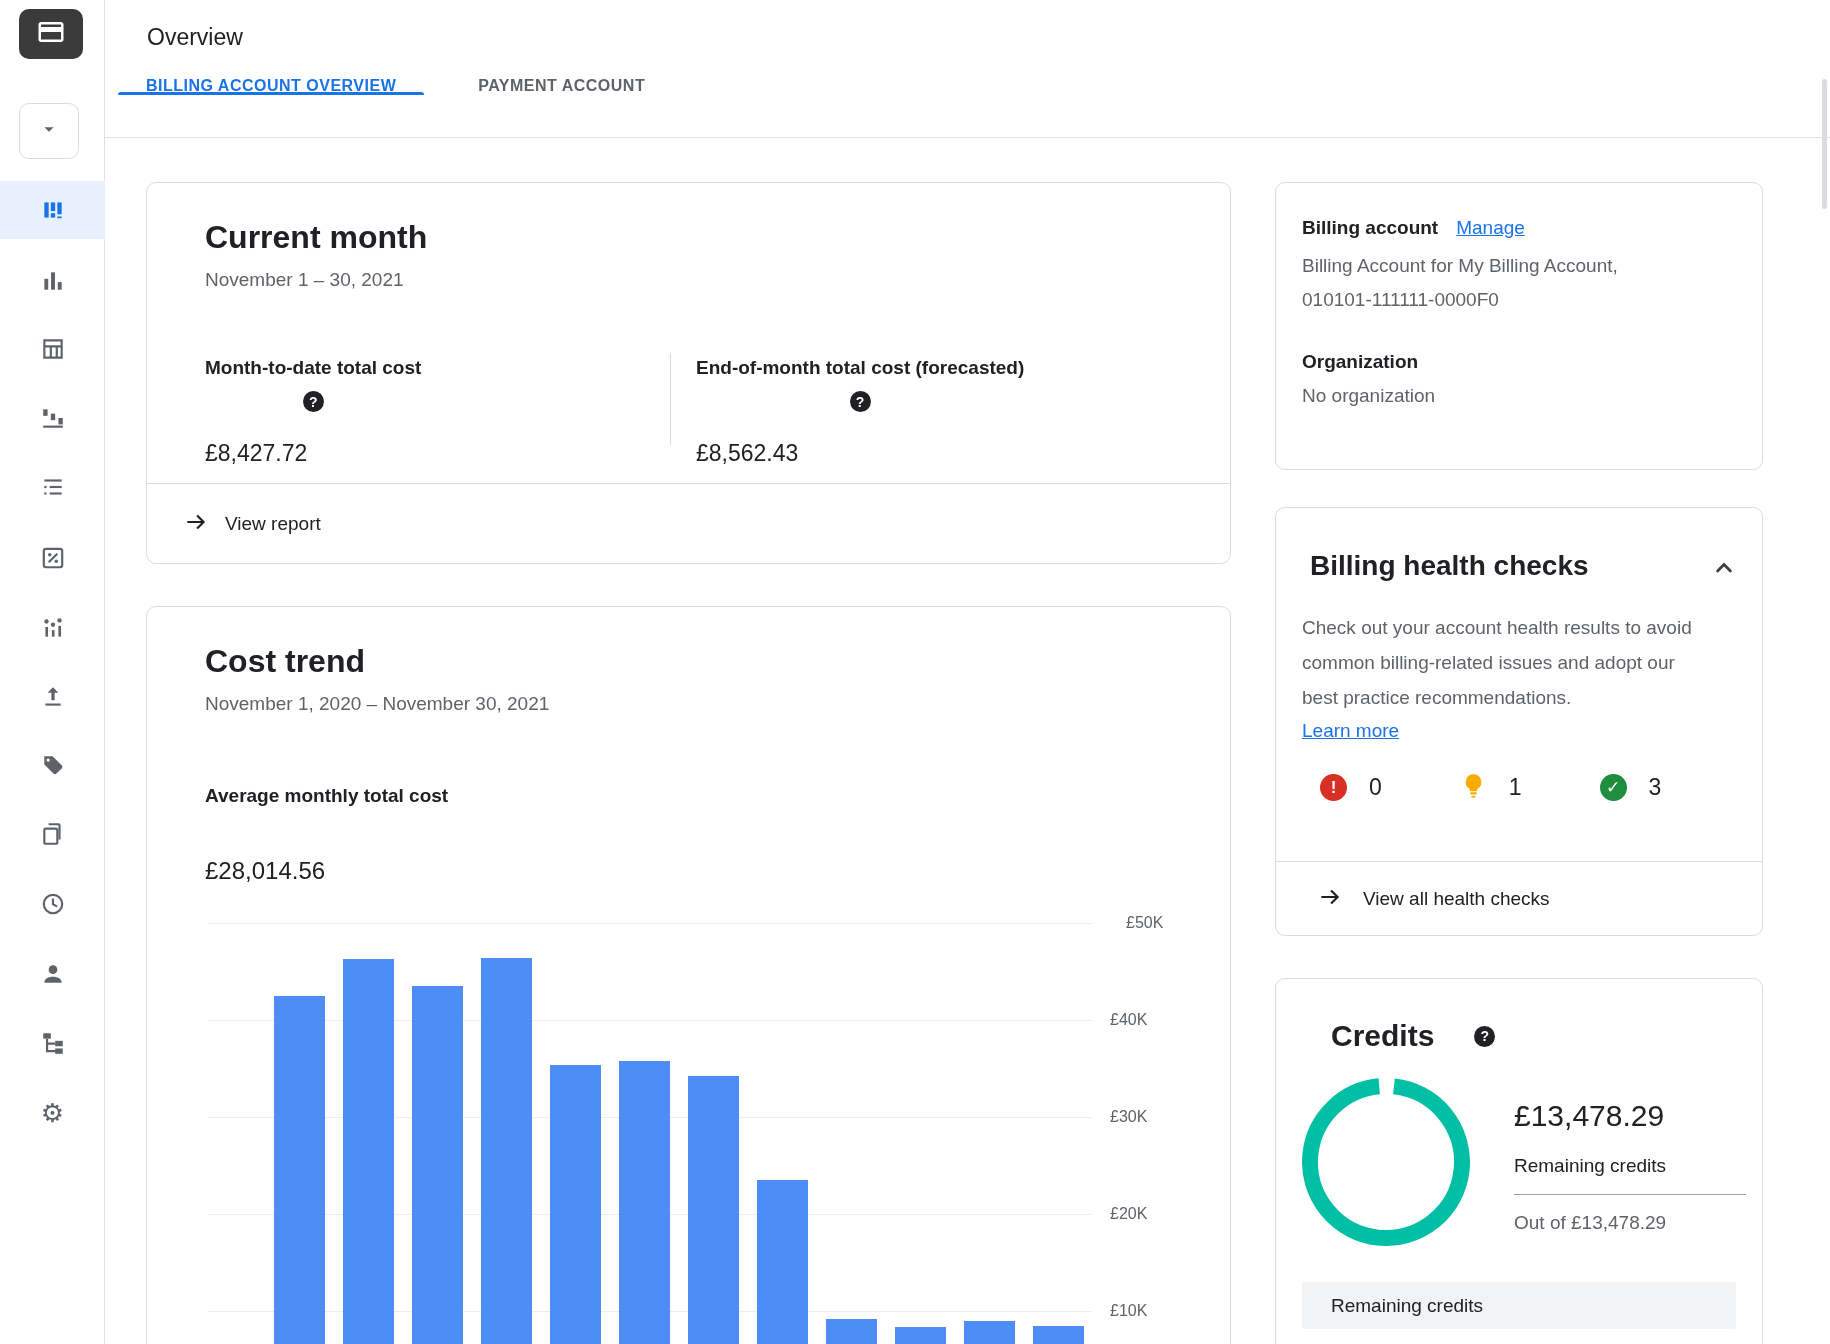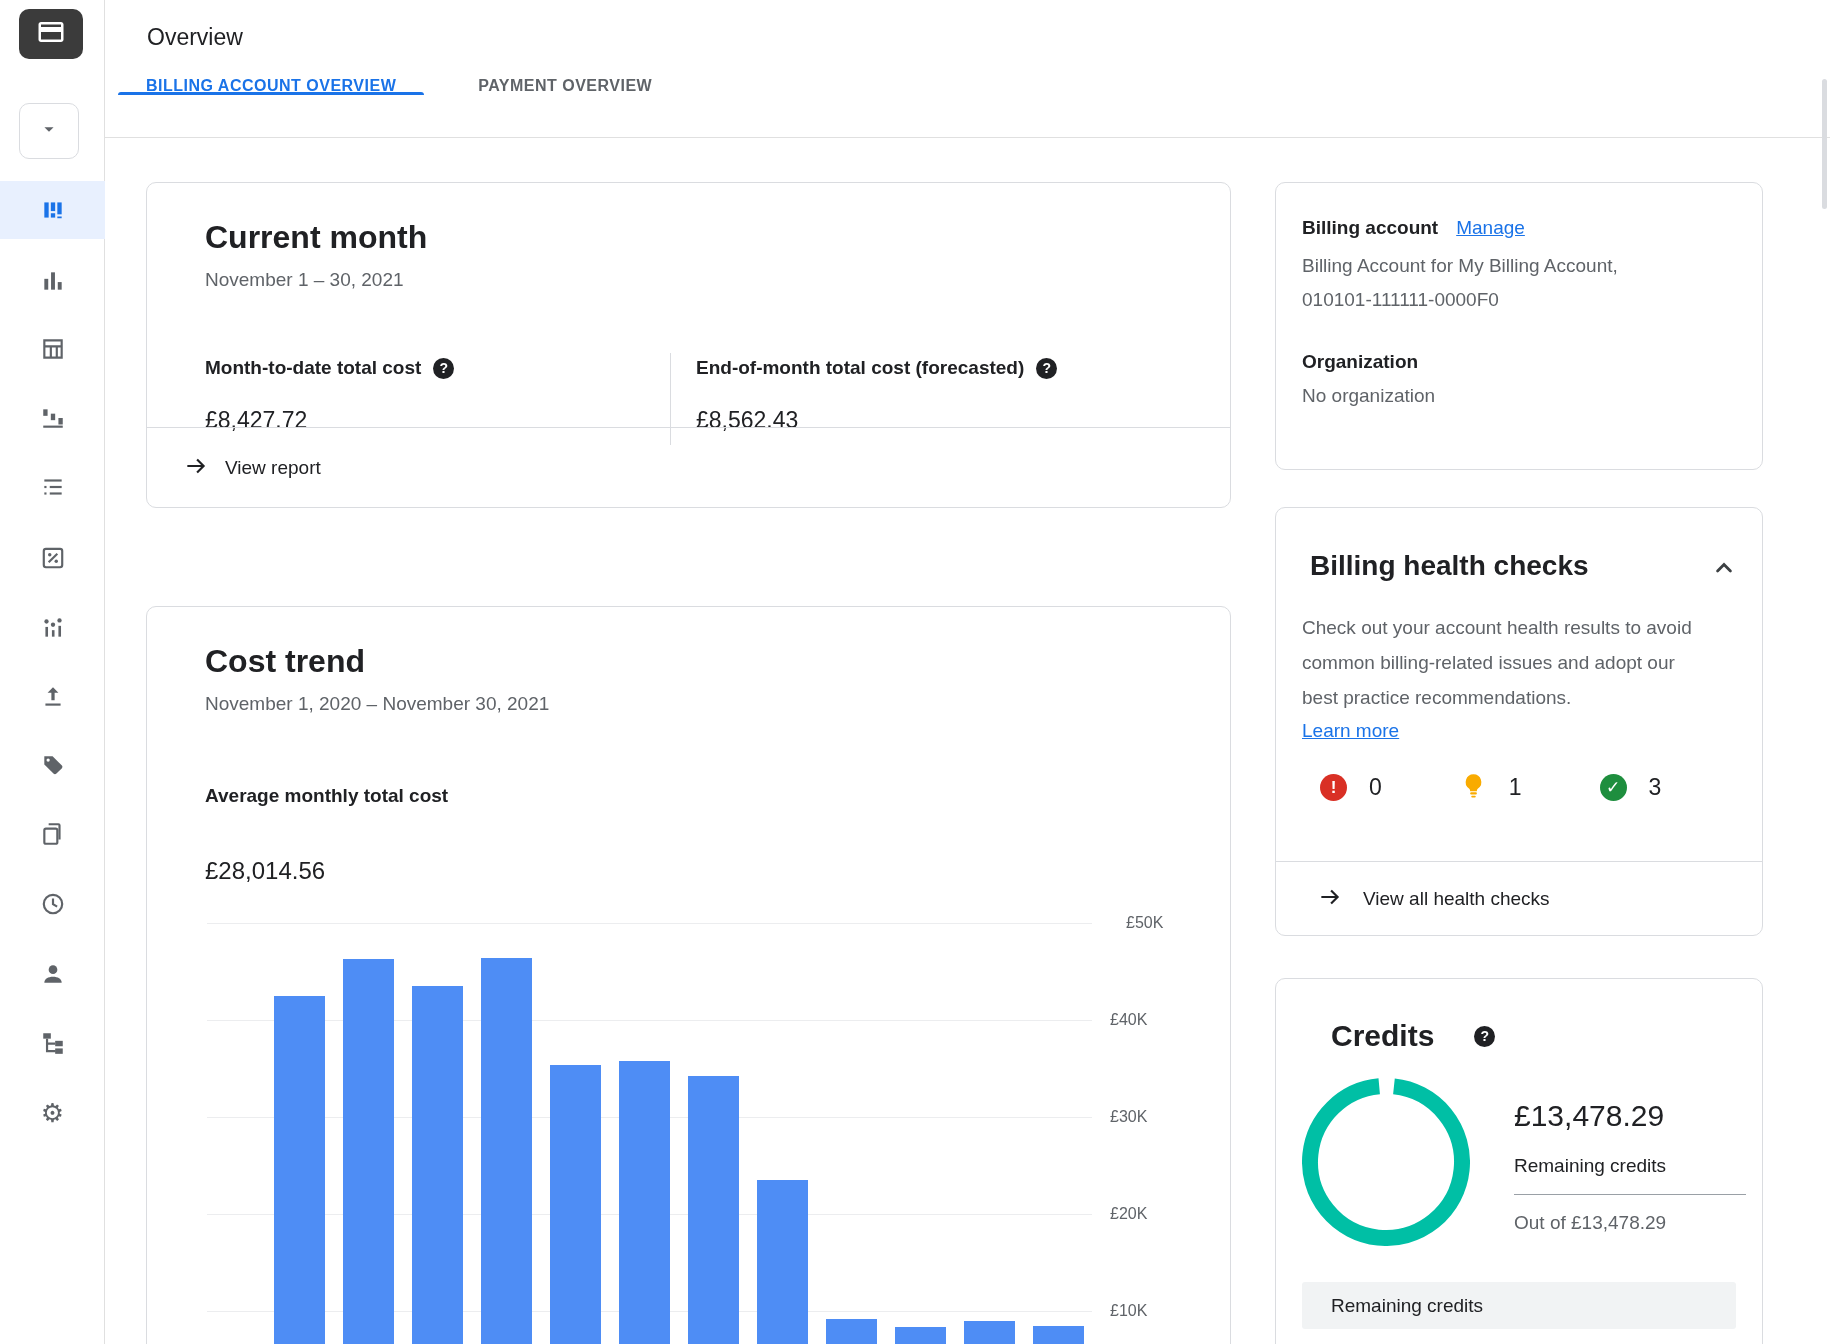--- a/index.html
+++ b/index.html
@@ -23,23 +23,23 @@
   .tab { position:relative; display:flex; align-items:center; padding:0 28px; font-size:16px; font-weight:700; letter-spacing:.5px; color:#5f6368; cursor:pointer; white-space:nowrap; }
   .tab + .tab { margin-left:26px; }
   .tab.active { color:#1a73e8; }
   .tab.active::after { content:""; position:absolute; left:0; right:0; bottom:0; height:3px; background:#1a73e8; border-radius:3px 3px 0 0; }
 
   
   .card { position:absolute; background:#fff; border:1px solid #dadce0; border-radius:10px; }
   .card-title { position:absolute; left:58px; top:36px; font-size:32px; font-weight:600; color:#202124; }
   .card-sub { position:absolute; left:58px; top:86px; font-size:19px; color:#5f6368; }
 
-  #card-current { left:146px; top:182px; width:1085px; height:326px; }
+  #card-current { left:146px; top:182px; width:1085px; height:382px; }
   .stat { position:absolute; top:174px; }
-  .stat-label { display:flex; align-items:center; gap:12px; font-size:19px; font-weight:700; color:#202124; }
+  .stat-label { display:flex; align-items:center; gap:12px; font-size:19px; font-weight:700; color:#202124;flex-direction:column; }
   .stat-value { margin-top:28px; font-size:23px; color:#202124; }
   .stat-1 { left:58px; }
   .stat-2 { left:549px; }
   .vdivider { position:absolute; left:523px; top:170px; width:1px; height:92px; background:#dadce0; }
   .card-footer { position:absolute; left:0; right:0; bottom:0; border-top:1px solid #dadce0; display:flex; align-items:center; padding-left:36px; gap:16px; cursor:pointer; }
   #card-current .card-footer { height:80px; }
   .footer-label { font-size:19px; font-weight:500; color:#202124; }
   .help { width:21px; height:21px; border-radius:50%; background:#202124; color:#fff; font-size:14px; font-weight:700; display:inline-flex; align-items:center; justify-content:center; cursor:pointer; flex:0 0 auto; }
 
   #card-cost-trend { left:146px; top:606px; width:1085px; height:862px; }
@@ -232,21 +232,21 @@
       <span class="gear-glyph">⚙</span>
     </div>
   </aside>
 
   <header class="topbar">
     <h1 class="page-title">Overview</h1>
   </header>
 
   <div class="tabs">
     <div class="tab active">BILLING ACCOUNT OVERVIEW</div>
-    <div class="tab">PAYMENT OVERVIEW</div>
+    <div class="tab">PAYMENT ACCOUNT</div>
   </div>
 
   <section class="card" id="card-current">
     <div class="card-title">Current month</div>
     <div class="card-sub">November 1 – 30, 2021</div>
 
     <div class="stat stat-1">
       <div class="stat-label">
         <span>Month-to-date total cost</span>
         <span class="help">?</span>

